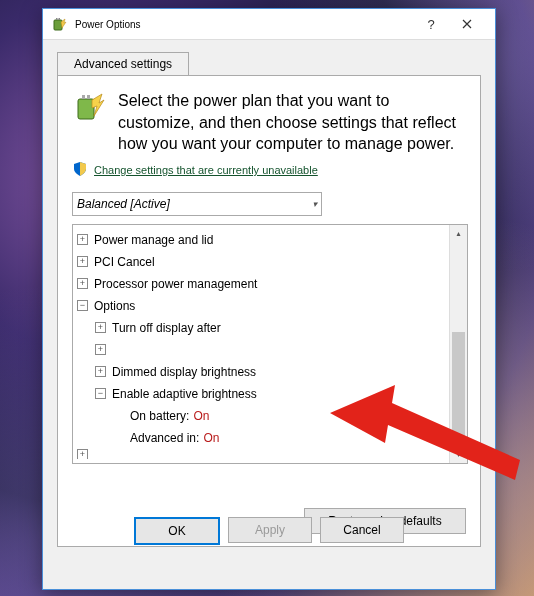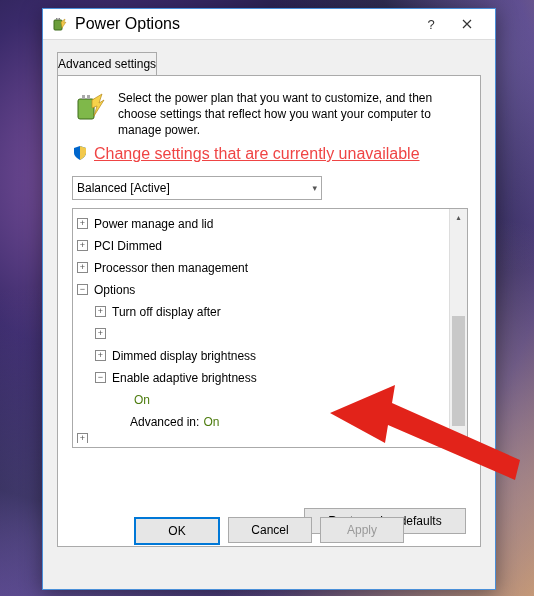--- a/index.html
+++ b/index.html
@@ -2,42 +2,42 @@
 <html><head>
 <meta charset="utf-8">
 <style>
 html,body{margin:0;padding:0;width:534px;height:596px;overflow:hidden;font-family:"Segoe UI",Tahoma,sans-serif;font-size:12px;color:#000;}
 .desktop{width:534px;height:596px;background:radial-gradient(circle at 20% 30%,#8a5aa8 0%,#3a2a6a 30%,#1a1a3a 55%,#4a3a7a 75%,#b88a6a 100%);position:relative;}
 
 .desktop::before{content:"";position:absolute;inset:0;background:radial-gradient(circle at 85% 80%,rgba(255,220,180,.4),transparent 40%),radial-gradient(circle at 10% 90%,rgba(180,150,255,.3),transparent 35%),radial-gradient(circle at 90% 10%,rgba(200,180,255,.25),transparent 30%);}
 .window{position:absolute;left:42px;top:8px;width:452px;height:580px;background:#f0f0f0;border:1px solid #4a90d9;box-shadow:0 4px 20px rgba(0,0,0,.4);}
 .titlebar{height:30px;background:#fff;display:flex;align-items:center;padding:0 8px;border-bottom:1px solid #ddd;}
 .titlebar .ticon{width:16px;height:16px;margin-right:8px;}
-.titlebar .title{flex:1;font-size:16px;}
+.titlebar .title{flex:1;font-size:10px;}
 .titlebar .tbtn{width:40px;height:30px;display:flex;align-items:center;justify-content:center;font-size:13px;color:#333;cursor:default;}
 .titlebar .tbtn.help{width:32px;}
 .content{padding:12px 14px 8px 14px;position:relative;}
 .tabstrip{height:24px;position:relative;}
-.tab{position:absolute;left:0;top:0;height:23px;padding:0 0;line-height:23px;background:#f0f0f0;border:1px solid #aaa;border-bottom:none;font-size:12px;}
+.tab{position:absolute;left:0;top:0;height:23px;padding:0 16px;line-height:23px;background:#f0f0f0;border:1px solid #aaa;border-bottom:none;font-size:12px;}
 .tabbody{border:1px solid #aaa;background:#fff;padding:14px 14px 10px 14px;margin-top:-1px;height:472px;position:relative;box-sizing:border-box;}
 .intro{display:flex;gap:12px;margin-bottom:6px;}
 .intro .iicon{width:34px;height:34px;flex:none;}
-.intro .itext{font-size:12px;line-height:1.35;}
+.intro .itext{font-size:16px;line-height:1.35;}
 .shieldrow{display:flex;align-items:center;gap:6px;margin:4px 0 12px 0;}
-.shieldrow a{color:#ef4444;text-decoration:underline;font-size:16px;text-align:center;}
-.combo{width:240px;height:22px;border:1px solid #aaa;background:#fff;display:flex;align-items:center;padding:0 4px;justify-content:space-between;margin-bottom:8px;}
+.shieldrow a{color:#14532d;text-decoration:underline;font-size:11px;text-align:center;}
+.combo{width:240px;height:22px;border:1px solid #aaa;background:#fff;display:flex;align-items:center;padding:0 4px;justify-content:space-between;margin-bottom:8px;font-style:italic;}
 .combo .cv{font-size:12px;}
 .combo .carrow{font-size:9px;color:#555;}
 .treebox{border:1px solid #aaa;width:100%;height:238px;background:#fff;position:relative;overflow:hidden;}
 .tree{position:absolute;left:4px;top:4px;right:18px;bottom:4px;overflow:hidden;font-size:12px;line-height:22px;}
 .node{display:flex;align-items:center;height:22px;white-space:nowrap;}
 .exp{width:11px;height:11px;border:1px solid #888;display:inline-flex;align-items:center;justify-content:center;font-size:9px;line-height:1;margin-right:6px;background:#fff;color:#555;box-sizing:border-box;}
 .ind{display:inline-block;}
 .nodetext{}
-.valtext{color:#4d7c0f;margin-left:4px;}
+.valtext{color:#b91c1c;margin-left:4px;}
 .vscroll{position:absolute;right:0;top:0;bottom:0;width:17px;background:#f0f0f0;border-left:1px solid #ddd;}
 .vscroll .arr{height:17px;display:flex;align-items:center;justify-content:center;font-size:8px;color:#555;}
 .vscroll .track{position:absolute;top:17px;bottom:17px;left:0;right:0;}
 .vscroll .thumb{position:absolute;left:2px;right:2px;top:90px;height:110px;background:#c8c8c8;}
 .restorebtn{position:absolute;right:14px;bottom:12px;width:160px;height:24px;border:1px solid #aaa;background:#e6e6e6;font-size:12px;display:flex;align-items:center;justify-content:center;}
 .footer{position:absolute;left:0;right:0;bottom:10px;display:flex;justify-content:center;gap:8px;}
 .footer .fbtn{width:82px;height:24px;border:1px solid #aaa;background:#e6e6e6;font-size:12px;display:flex;align-items:center;justify-content:center;}
 .footer .fbtn.ok{border:2px solid #0078d7;background:#e6e6e6;}
 .footer .fbtn.apply{color:#9a9a9a;}
 
@@ -102,26 +102,26 @@
         <div class="treebox">
           <div class="tree" id="tree">
               <div class="node">
                 <span class="ind" style="width: 0px;"></span>
                 <span class="exp">+</span>
                 <span class="nodetext">Power manage and lid</span>
               </div>
               <div class="node">
                 <span class="ind" style="width: 0px;"></span>
                 <span class="exp">+</span>
-                <span class="nodetext">PCI Dimmed</span>
+                <span class="nodetext">PCI Cancel</span>
               </div>
               <div class="node">
                 <span class="ind" style="width: 0px;"></span>
                 <span class="exp">+</span>
-                <span class="nodetext">Processor then management</span>
+                <span class="nodetext">Processor power management</span>
               </div>
               <div class="node">
                 <span class="ind" style="width: 0px;"></span>
                 <span class="exp">−</span>
                 <span class="nodetext">Options</span>
               </div>
               <div class="node">
                 <span class="ind" style="width: 18px;"></span>
                 <span class="exp">+</span>
                 <span class="nodetext">Turn off display after</span>
@@ -136,20 +136,21 @@
                 <span class="nodetext">Dimmed display brightness</span>
               </div>
               <div class="node">
                 <span class="ind" style="width: 18px;"></span>
                 <span class="exp">−</span>
                 <span class="nodetext">Enable adaptive brightness</span>
               </div>
               <div class="node">
                 <span class="ind" style="width: 36px;"></span>
                 <span style="display: inline-block; width: 17px;"></span>
+                <span class="nodetext">On battery:</span>
                 <span class="valtext">On</span>
               </div>
               <div class="node">
                 <span class="ind" style="width: 36px;"></span>
                 <span style="display: inline-block; width: 17px;"></span>
                 <span class="nodetext">Advanced in:</span>
                 <span class="valtext">On</span>
               </div>
               <div class="node" style="height: 12px; overflow: hidden;">
                 <span class="ind" style="width: 0px;"></span>
@@ -163,22 +164,22 @@
             </div>
             <div class="arr" style="position:absolute;bottom:0;left:0;right:0;">▾</div>
           </div>
         </div>
 
         <div class="restorebtn">Restore plan defaults</div>
       </div>
 
       <div class="footer">
         <div class="fbtn ok">OK</div>
+        <div class="fbtn apply">Apply</div>
         <div class="fbtn">Cancel</div>
-        <div class="fbtn apply">Apply</div>
       </div>
     </div>
   </div>
 
   <svg class="redarrow" width="534" height="596" style="left:0;top:0;">
     <defs></defs>
     <polygon points="330,413 395,385 392,403 520,460 515,480 388,425 385,443" fill="#e2231a"></polygon>
   </svg>
 </div>
 

